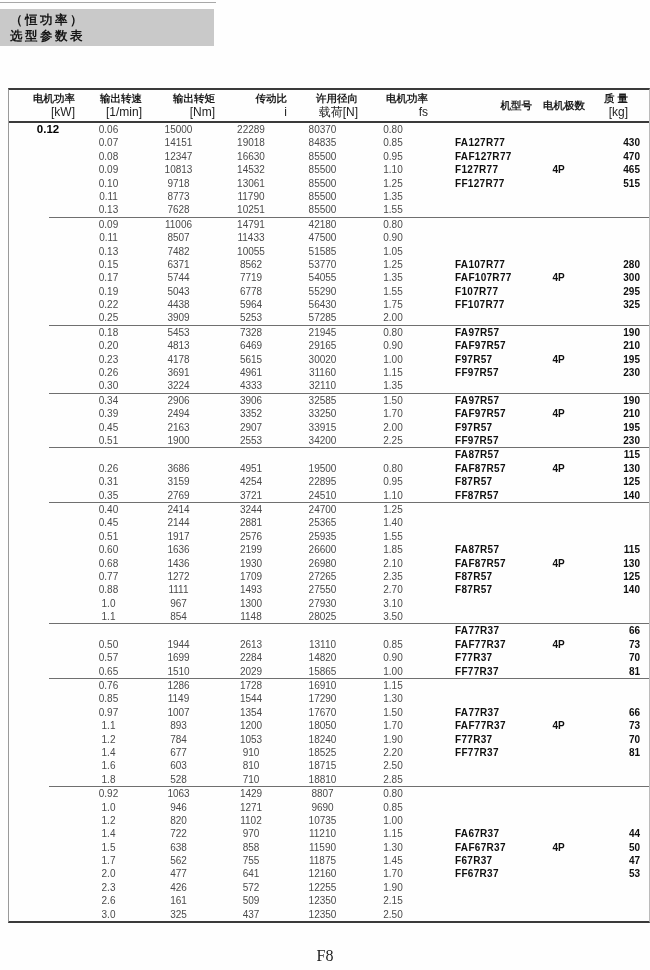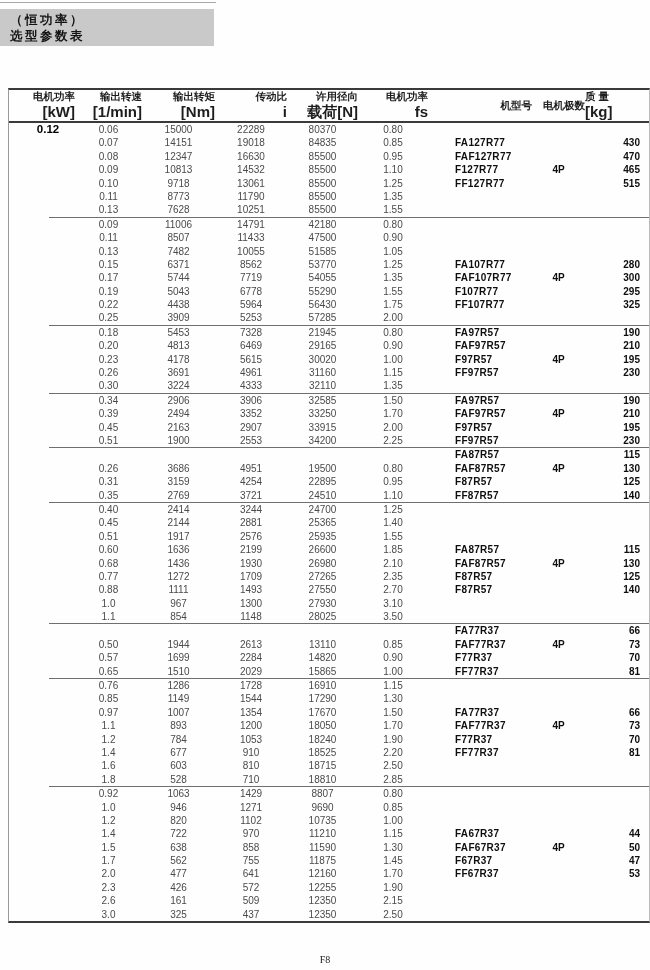--- a/index.html
+++ b/index.html
@@ -19,38 +19,38 @@
     border-top:2px solid #3a3a3a; border-bottom:2px solid #3a3a3a;
     border-left:1px solid #9a9a9a; border-right:1px solid #bbb;
     box-sizing:content-box;
   }
   .grid {
     display:grid;
     grid-template-columns:66px 67px 73px 72px 71px 70px 104px 53px 1fr;
   }
   .thead { height:31px; border-bottom:2px solid #3a3a3a; align-items:center; }
   .th { text-align:right; font-weight:bold; font-size:10.5px; color:#1d1d1d; line-height:1.2; }
-  .th .sub { display:block; font-size:15px; font-weight:bold; color:#1d1d1d; }
-  .th.right { text-align:left; padding-right:13px; }
+  .th .sub { display:block; font-size:12px; font-weight:normal; color:#1d1d1d; }
+  .th.right { text-align:right; padding-right:21px; }
 
   .row { height:13.4px; align-items:center; }
   .cell {
     font-size:10px; color:#4a4a4a; text-align:center; line-height:13.4px;
     white-space:nowrap; overflow:visible;
   }
   .cell.power { font-weight:bold; color:#000; font-size:11.5px; text-align:center; padding-left:12px; }
   .cell.model { text-align:left; padding-left:27px; font-weight:bold; color:#0e0e0e; letter-spacing:0.3px; }
   .cell.poles { font-weight:bold; color:#0e0e0e; }
   .cell.mass  { text-align:right; padding-right:9px; font-weight:bold; color:#0e0e0e; }
 
   .sep { height:1px; background:#6f6f6f; margin-left:40px; }
 
   .footer {
     position:absolute; bottom:5px; left:0; width:100%; text-align:center;
-    font-family:"Liberation Serif", serif; font-size:10px; color:#1c1c1c;
+    font-family:"Liberation Serif", serif; font-size:16px; color:#1c1c1c;
   }
 </style>
 </head>
 <body>
 
 <div class="page">
   <div class="top-rule"></div>
 
   <div class="tag-box">
     <div class="tag-line">（恒功率）</div>

